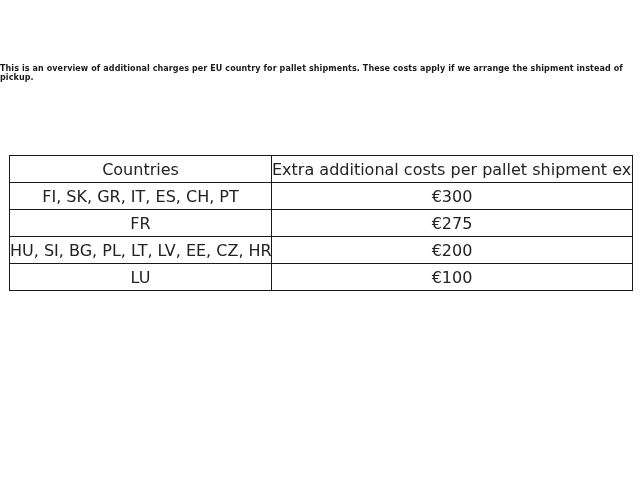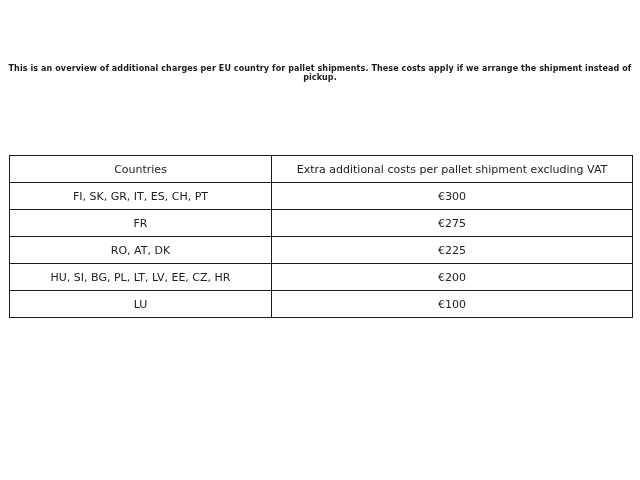--- a/index.html
+++ b/index.html
@@ -15,40 +15,39 @@
     overflow: hidden;
     font-family: "DejaVu Sans", sans-serif;
     color: #222222;
   }
   .intro {
     position: absolute;
     top: 64px;
     left: 0;
     width: 640px;
     margin: 0;
-    text-align: center;
     font-size: 8px;
     font-weight: bold;
     color: #1a1a1a;
     letter-spacing: 0.1px;
   }
   table.charges-table {
     position: absolute;
     top: 155px;
     left: 9px;
     width: 623px;
     border-collapse: collapse;
     table-layout: fixed;
     background: #ffffff;
   }
   table.charges-table th,
   table.charges-table td {
     border: 1px solid #1a1a1a;
     height: 27px;
-    font-size: 11px;
+    font-size: 16px;
     font-weight: normal;
     color: #222222;
     padding: 0;
     box-sizing: border-box;
     white-space: nowrap;
     overflow: hidden;
   }
   th.col-countries { width: 262px; }
   th.col-costs     { width: 361px; }
   table.charges-table th {
@@ -83,24 +82,20 @@
     <tbody>
       <tr>
         <td class="countries-cell">FI, SK, GR, IT, ES, CH, PT</td>
         <td class="cost-cell">€300</td>
       </tr>
       <tr>
         <td class="countries-cell">FR</td>
         <td class="cost-cell">€275</td>
       </tr>
       <tr>
-        <td class="countries-cell">RO, AT, DK</td>
-        <td class="cost-cell">€225</td>
-      </tr>
-      <tr>
         <td class="countries-cell">HU, SI, BG, PL, LT, LV, EE, CZ, HR</td>
         <td class="cost-cell">€200</td>
       </tr>
       <tr>
         <td class="countries-cell">LU</td>
         <td class="cost-cell">€100</td>
       </tr>
     </tbody>
   </table>
 

